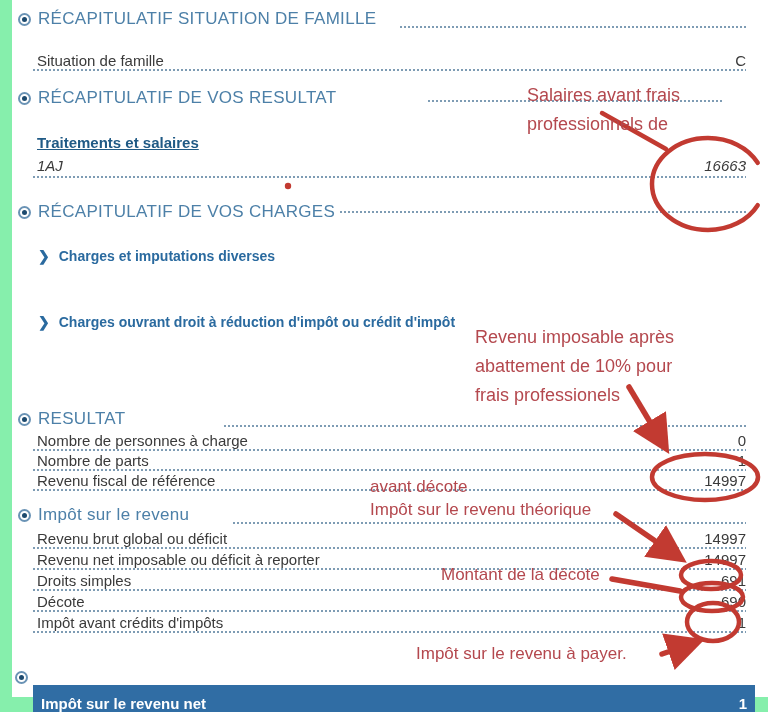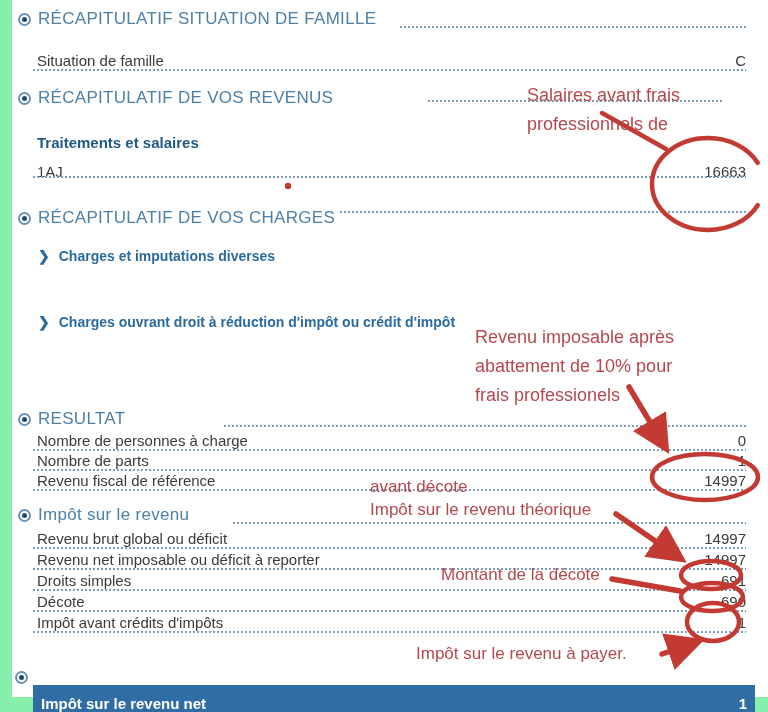--- a/index.html
+++ b/index.html
@@ -19,21 +19,21 @@
   .sec-title{color:#4d80a8;font-size:17px;letter-spacing:.3px;white-space:nowrap;}
   .bullet{
     position:relative;width:9px;height:9px;border:2px solid #6a93b5;border-radius:50%;
     flex:0 0 auto;display:inline-block;background:#fff;
   }
   .bullet::after{content:"";position:absolute;left:2px;top:2px;width:5px;height:5px;border-radius:50%;background:#1d4a6e;}
   
   .row{position:absolute;left:37px;right:22px;height:17px;font-size:15px;color:#3a3a3a;}
   .row .lbl{position:absolute;left:0;top:0;white-space:nowrap;}
   .row .val{position:absolute;right:0;top:0;white-space:nowrap;}
-  .subhead{position:absolute;left:37px;font-size:15px;font-weight:bold;color:#205a85;white-space:nowrap;}
+  .subhead{position:absolute;left:37px;font-size:15px;font-weight:bold;color:#205a85;white-space:nowrap;text-decoration:underline;}
   
   .link{position:absolute;left:38px;display:flex;align-items:center;gap:9px;cursor:pointer;}
   .chev{color:#2a6a9f;font-size:14px;font-weight:bold;line-height:1;}
   .link-label{color:#2a6a9f;font-size:14px;font-weight:bold;white-space:nowrap;}
   
   .netbar{
     position:absolute;left:33px;top:666px;width:722px;height:36px;background:#306da4;
     display:flex;align-items:center;justify-content:space-between;
     padding:0 8px;box-sizing:border-box;margin-top:19px;
   }
@@ -61,32 +61,32 @@
   <div class="dots" style="top:26px;left:400px;width:346px;"></div>
 
   <div class="row" style="top:52px;">
     <span class="lbl">Situation de famille</span>
     <span class="val">C</span>
   </div>
   <div class="dots" style="top:69px;left:33px;width:713px;"></div>
 
   <div class="sec" style="top:88px;">
     <span class="bullet"></span>
-    <span class="sec-title">RÉCAPITULATIF DE VOS REVENUS</span>
+    <span class="sec-title">RÉCAPITULATIF DE VOS RESULTAT</span>
   </div>
   <div class="dots" style="top:100px;left:428px;width:295px;"></div>
 
   <div class="subhead" style="top:134px;">Traitements et salaires</div>
-  <div class="row" style="top:163px;">
+  <div class="row" style="top:157px;font-style:italic;">
     <span class="lbl">1AJ</span>
     <span class="val">16663</span>
   </div>
   <div class="dots" style="top:176px;left:33px;width:713px;"></div>
 
-  <div class="sec" style="top:208px;">
+  <div class="sec" style="top:202px;">
     <span class="bullet"></span>
     <span class="sec-title">RÉCAPITULATIF DE VOS CHARGES</span>
   </div>
   <div class="dots" style="top:211px;left:340px;width:406px;"></div>
 
   <div class="link" style="top:248px;">
     <span class="chev">❯</span>
     <span class="link-label">Charges et imputations diverses</span>
   </div>
   <div class="link" style="top:314px;">

